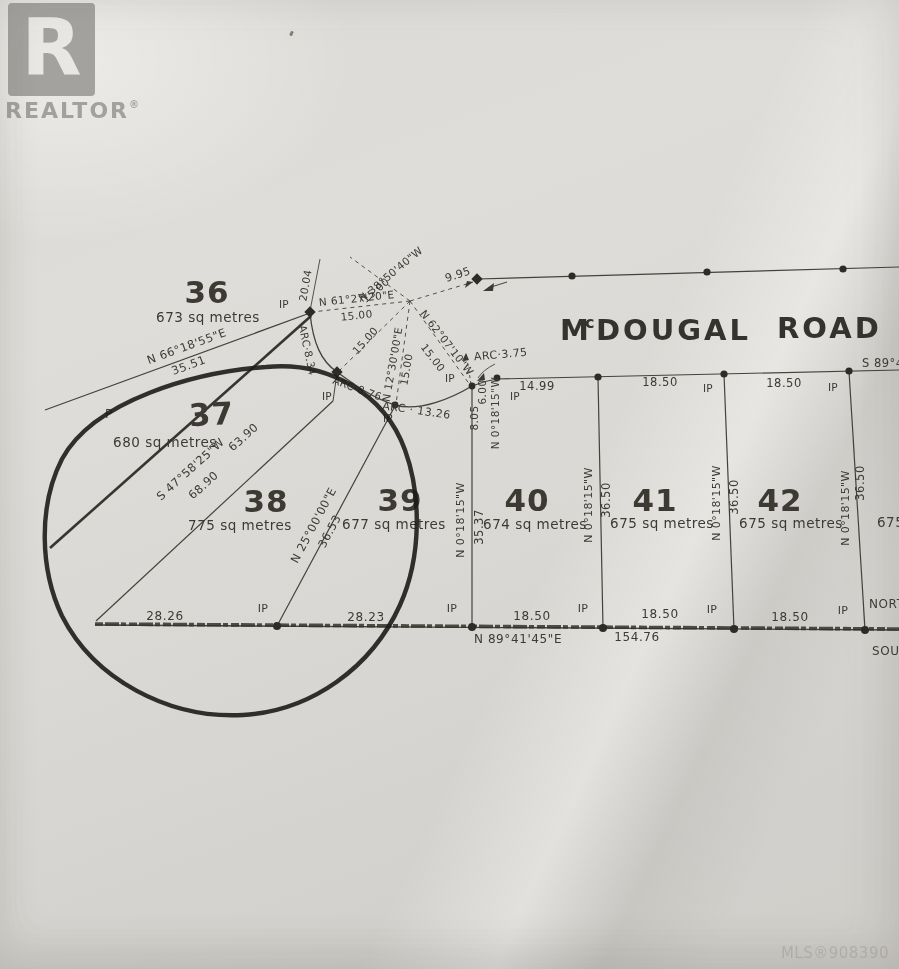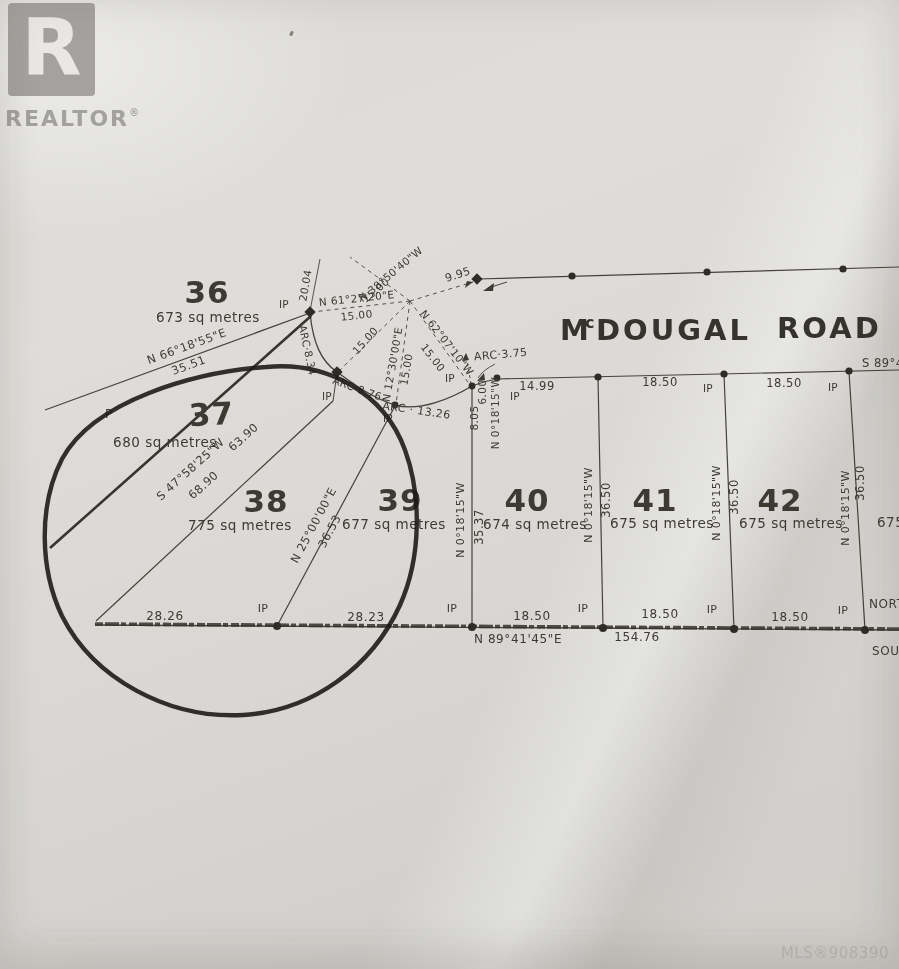--- a/index.html
+++ b/index.html
@@ -25,21 +25,21 @@
   .num{font-weight:bold;font-size:31px;letter-spacing:1px;}
   .area{font-size:13.5px;letter-spacing:.5px;}
   .roadname{font-weight:bold;font-size:29px;letter-spacing:3px;fill:#35332d;}
   .roadname-sup{font-weight:bold;font-size:16px;fill:#35332d;}
   .logo-box{
     position:absolute;left:8px;top:3px;width:87px;height:93px;
     background:#a3a29e;border-radius:4px;display:flex;align-items:center;justify-content:center;
   }
   .logo-r{color:#e8e7e3;font-size:78px;font-weight:bold;line-height:1;transform:translateY(-2px);}
   .logo-word{
-    position:absolute;left:5px;top:106px;color:#a2a19d;font-size:22px;letter-spacing:2px;font-weight:bold;
+    position:absolute;left:5px;top:98px;color:#a2a19d;font-size:22px;letter-spacing:2px;font-weight:bold;
   }
   .logo-reg{font-size:10px;vertical-align:10px;letter-spacing:0;}
   .mls-mark{
     position:absolute;right:10px;bottom:7px;color:#b7b6b2;font-size:15px;letter-spacing:.5px;opacity:.95;text-align:right;
   }
   .speck{position:absolute;left:290px;top:31px;width:3px;height:5px;background:#6e675c;border-radius:1px;transform:rotate(24deg);opacity:.8;}
 </style>
 </head>
 <body>
 

